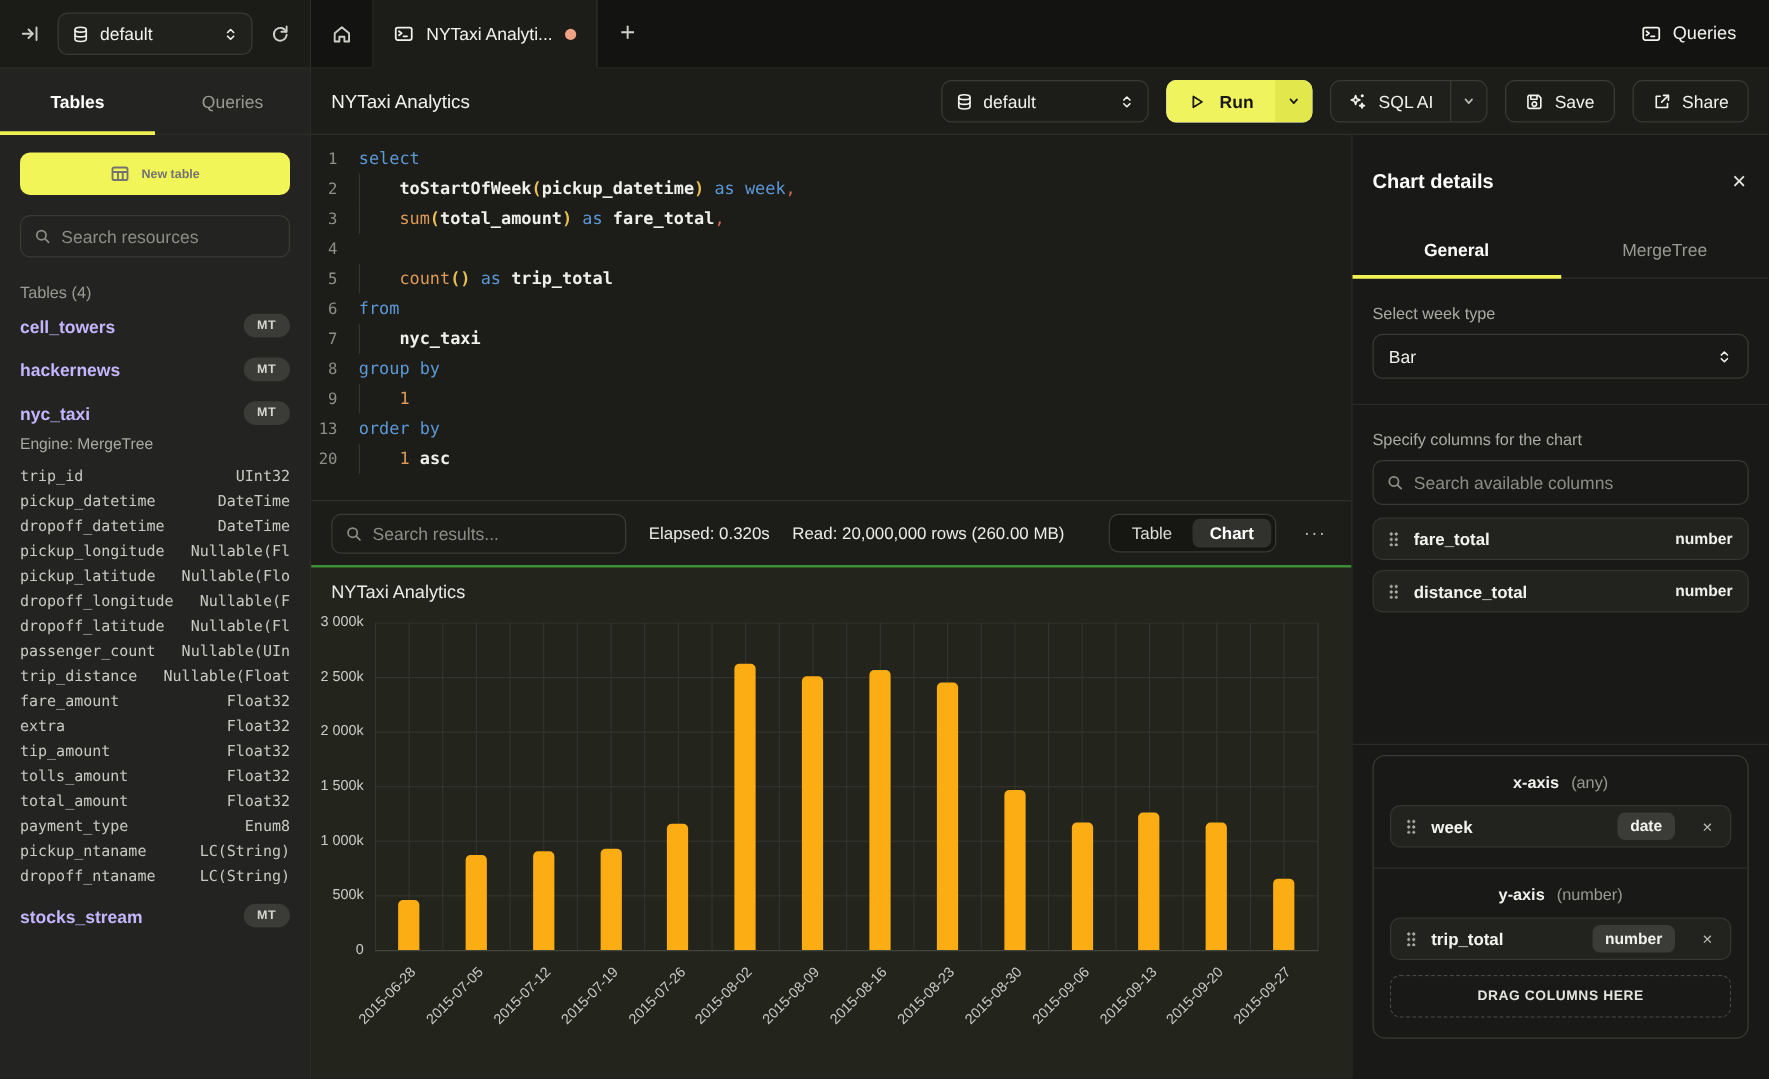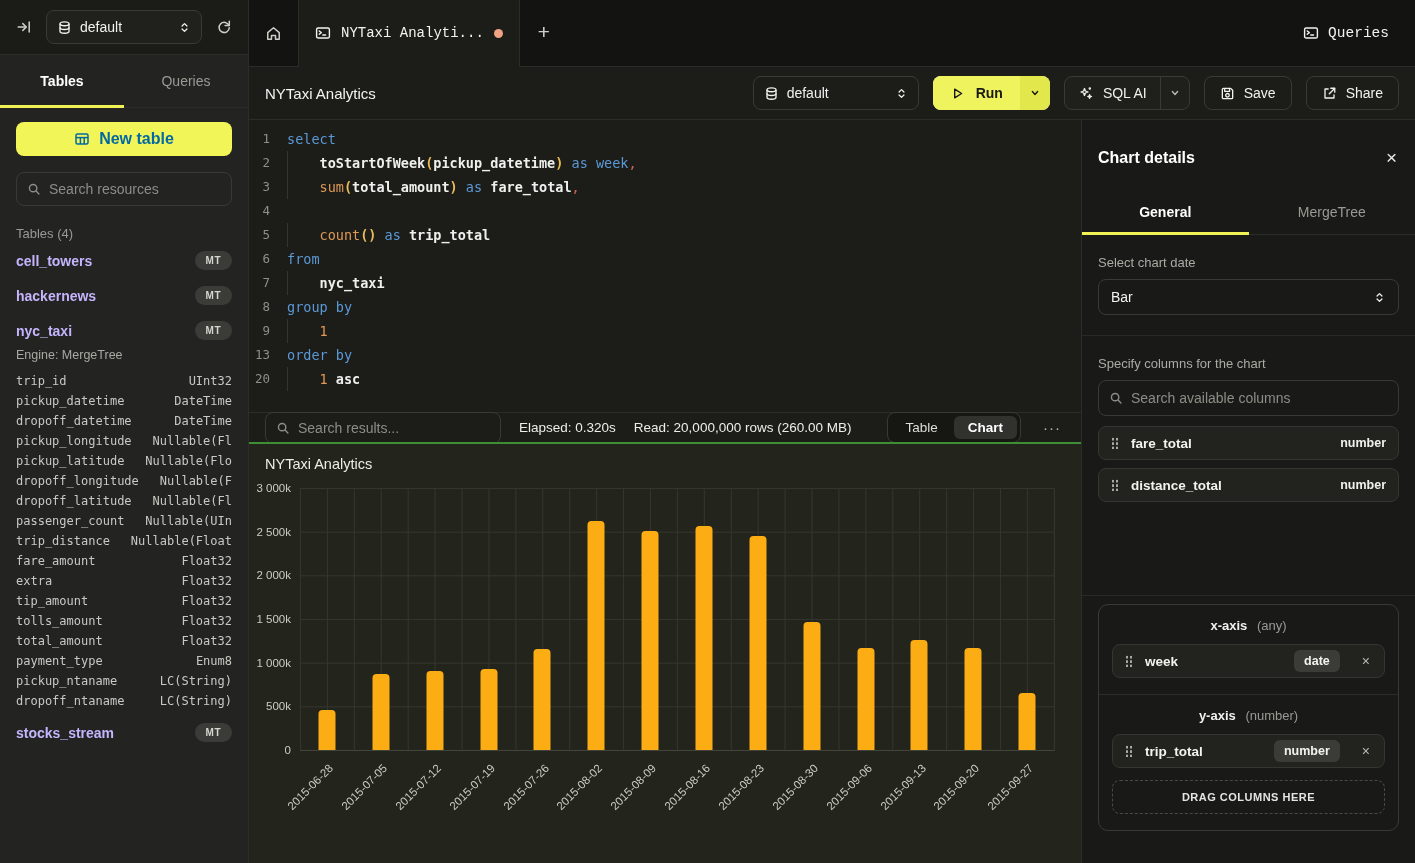--- a/index.html
+++ b/index.html
@@ -15,35 +15,35 @@
   .sidebar-top { height:55px; flex:none; background:#1B1B18; border-bottom:1px solid #2C2C28; display:flex; align-items:center; padding:0 12px; gap:10px; }
   .icon-btn { background:none; border:none; color:#CFCFCA; display:flex; align-items:center; justify-content:center; cursor:pointer; padding:4px; }
   .select-box { display:flex; align-items:center; gap:8px; border:1px solid #3A3A35; border-radius:8px; height:34px; padding:0 10px; background:#20201D; color:#F1F1EE; cursor:pointer; }
   .select-box .grow { flex:1; }
   .sidebar-top .select-box { flex:1; }
   .sidebar-tabs { height:53px; flex:none; display:flex; border-bottom:1px solid #2C2C28; }
   .s-tab { flex:1; display:flex; align-items:center; justify-content:center; font-size:14px; color:#9A9A94; position:relative; cursor:pointer; background:none; border:none; font-family:inherit; }
   .s-tab.active { color:#FFFFFF; font-weight:700; }
   .s-tab.active::after { content:""; position:absolute; bottom:-1px; left:0; right:0; height:3px; background:#EFF154; }
   .sidebar-body { flex:1; padding:14px 16px 0; overflow:hidden; }
-  .new-table-btn { width:100%; height:34px; background:#F2F558; color:#0369a1; border:none; border-radius:8px; font-weight:700; font-size:16px; font-family:inherit; display:flex; align-items:center; justify-content:center; gap:9px; cursor:pointer; }
+  .new-table-btn { width:100%; height:34px; background:#F2F558; color:#737373; border:none; border-radius:8px; font-weight:700; font-size:10px; font-family:inherit; display:flex; align-items:center; justify-content:center; gap:9px; cursor:pointer; }
   .search-box { margin-top:16px; height:34px; border:1px solid #3A3A35; border-radius:8px; display:flex; align-items:center; padding:0 10px; gap:8px; color:#8D8D87; background:transparent; }
   .search-box input { background:transparent; border:none; outline:none; color:#EDEDEA; font-size:14px; width:100%; font-family:inherit; }
   .search-box input::placeholder { color:#8D8D87; }
   .section-label { margin:20px 0 2px; color:#9A9A94; font-size:13px; }
   .table-row { display:flex; align-items:center; justify-content:space-between; padding:8px 0; cursor:pointer; }
   .table-name { font-size:14px; font-weight:700; color:#c4b5fd; }
   .mt-badge { background:#3B3B37; color:#D6D6D1; font-size:10px; font-weight:700; padding:4px 11px; border-radius:11px; letter-spacing:.5px; }
   .engine-line { color:#A9A9A3; font-size:12.5px; margin:0 0 9px; }
   .cols-list { margin-bottom:4px; }
   .col-row { display:flex; justify-content:space-between; gap:6px; font-family:"DejaVu Sans Mono", monospace; font-size:12px; color:#C9C9C4; line-height:20px; white-space:nowrap; overflow:hidden; }
 
   
   .main { flex:1; display:flex; flex-direction:column; min-width:0; }
-  .tabstrip { height:67px; flex:none; background:#131311; display:flex; align-items:stretch; border-bottom:1px solid #2C2C28;font-family:Liberation Mono, monospace; }
+  .tabstrip { height:55px; flex:none; background:#131311; display:flex; align-items:stretch; border-bottom:1px solid #2C2C28; }
   .home-tab { width:50px; flex:none; display:flex; align-items:center; justify-content:center; border-right:1px solid #2C2C28; color:#CFCFCA; background:none; border-top:none; border-left:none; border-bottom:none; cursor:pointer; }
   .doc-tab { display:flex; align-items:center; gap:10px; padding:0 16px; background:#1C1C19; border-right:1px solid #2C2C28; color:#F2F2EF; font-size:14px; margin-bottom:-1px; border-bottom:1px solid #1C1C19; cursor:pointer; }
   .dirty-dot { width:9px; height:9px; border-radius:50%; background:#EFA284; }
   .plus-btn { width:48px; display:flex; align-items:center; justify-content:center; color:#CFCFCA; font-size:21px; background:none; border:none; cursor:pointer; font-family:inherit; }
   .strip-spacer { flex:1; }
   .queries-btn { display:flex; align-items:center; gap:9px; padding:0 26px; color:#F2F2EF; font-size:14.5px; background:none; border:none; cursor:pointer; font-family:inherit; }
 
   .toolbar { height:53px; flex:none; background:#1C1C19; border-bottom:1px solid #2C2C28; display:flex; align-items:center; padding:0 16px; gap:14px; }
   .doc-title { font-size:15px; font-weight:500; margin-right:auto; color:#F2F2EF; }
   .toolbar .select-box { width:166px; background:transparent; }
@@ -65,21 +65,21 @@
   .code { white-space:pre; }
   .guide { display:inline-block; border-left:1px solid #34342F; width:4ch; height:24px; vertical-align:top; }
   .tk-k { color:#5C99D6; }
   .tk-f { color:#DE9A56; }
   .tk-i { color:#EFEFEC; font-weight:700; }
   .tk-p { color:#E9BE55; font-weight:700; }
   .tk-c { color:#CE6B4E; }
   .tk-n { color:#DE9A56; }
 
   
-  .results-bar { height:30px; flex:none; border-top:1px solid #2C2C28; display:flex; align-items:center; padding:0 16px; gap:18px; background:#1C1C19; }
+  .results-bar { height:52px; flex:none; border-top:1px solid #2C2C28; display:flex; align-items:center; padding:0 16px; gap:18px; background:#1C1C19; }
   .results-bar .search-box { margin:0; width:236px; height:32px; flex:none; }
   .stat { font-size:13.5px; color:#ECECE8; white-space:nowrap; }
   .rb-spacer { flex:1; }
   .segmented { display:flex; border:1px solid #3A3A35; border-radius:8px; background:#161613; padding:3px; gap:2px; }
   .seg { padding:4px 14px; font-size:13.5px; color:#DEDEDA; border-radius:6px; background:none; border:none; cursor:pointer; font-family:inherit; }
   .seg.active { background:#31312D; color:#FFFFFF; font-weight:700; }
   .more-btn { color:#B9B9B3; font-size:15px; letter-spacing:1px; background:none; border:none; cursor:pointer; padding:2px 4px; }
 
   
   .chart-card { flex:1; border-top:2px solid #3E8E36; background:#23241B; position:relative; min-height:0; }
@@ -548,21 +548,21 @@
       <aside class="chart-panel">
         <div class="panel-header">
           <span class="panel-title">Chart details</span>
           <button class="close-btn"><span>×</span></button>
         </div>
         <div class="panel-tabs">
           <button class="p-tab active">General</button>
           <button class="p-tab">MergeTree</button>
         </div>
         <div class="panel-body">
-          <div class="field-label">Select chart date</div>
+          <div class="field-label">Select week type</div>
           <div class="panel-select">
             <span>Bar</span>
             <span>
               <svg width="13" height="13" viewBox="0 0 16 16" fill="none" stroke="currentColor" stroke-width="1.6" stroke-linecap="round" stroke-linejoin="round">
                   <polyline points="5,6.2 8,3.2 11,6.2"></polyline>
                   <polyline points="5,9.8 8,12.8 11,9.8"></polyline>
                 </svg>
             </span>
           </div>
 

